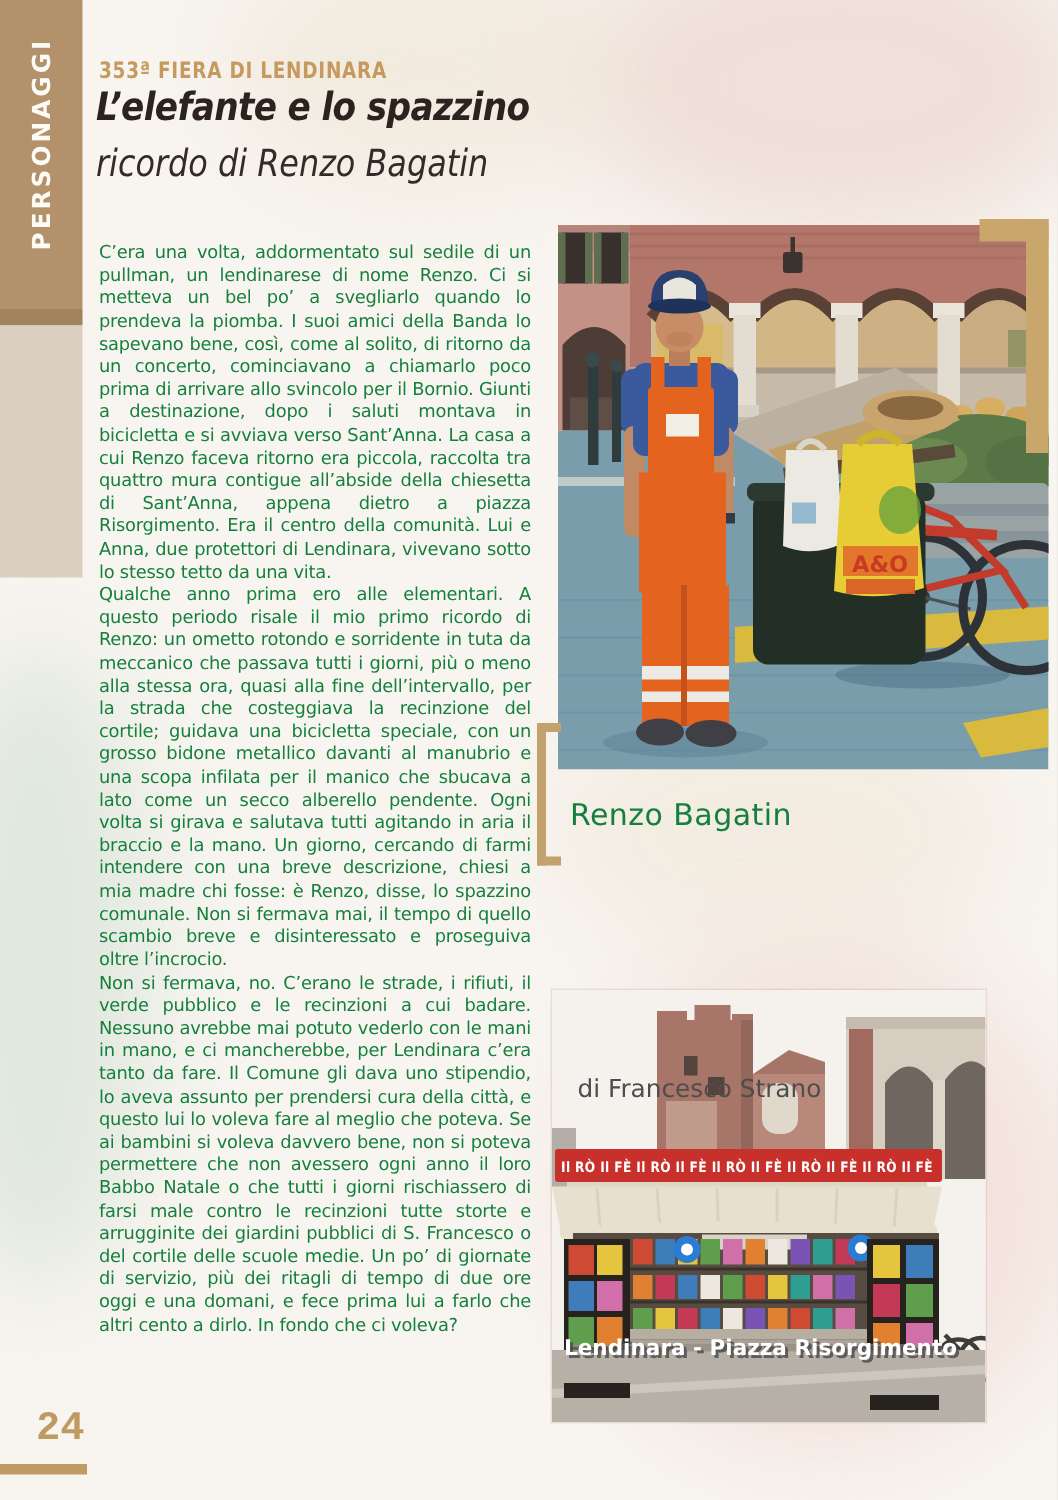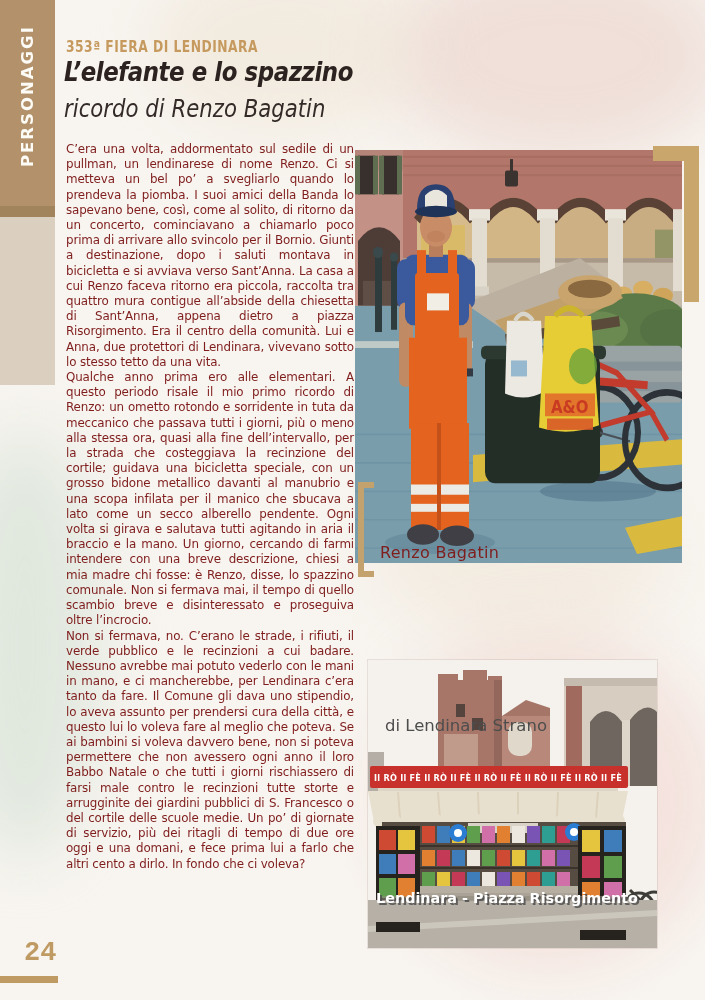--- a/index.html
+++ b/index.html
@@ -32,37 +32,37 @@
   }
   .title{
     left:64px;top:57px;font-weight:bold;font-style:italic;font-size:26px;
     letter-spacing:-.5px;color:#2c2220;transform:scaleX(.88);transform-origin:left top;white-space:nowrap;
   }
   .subtitle{
     left:64px;top:94px;font-style:italic;font-size:25px;color:#342b28;
     transform:scaleX(.85);transform-origin:left top;white-space:nowrap;
   }
 
-  .bodycol{left:66px;top:142px;width:288px;color:#7f1d1d;}
+  .bodycol{left:66px;top:161px;width:288px;color:#15803d;}
   .bodycol p{
     margin:0;font-size:11.9px;line-height:15.2px;letter-spacing:-.15px;
     text-align:justify;
   }
 
-  .photo{left:355px;top:150px;width:327px;height:413px;}
+  .photo{left:372px;top:150px;width:327px;height:363px;}
   .photo svg{width:100%;height:100%;display:block;}
   .corner-h{left:653px;top:146px;width:46px;height:15px;background:#c9a66b;}
   .corner-v{left:684px;top:146px;width:15px;height:156px;background:#c9a66b;}
 
   .cap-bracket{
     left:358px;top:482px;width:16px;height:95px;
     border-left:6px solid #c3a26e;border-top:6px solid #c3a26e;border-bottom:6px solid #c3a26e;
     box-sizing:border-box;
   }
-  .photo-caption{left:380px;top:531px;font-size:16px;color:#7f1d1d;letter-spacing:.3px;margin-top:12px;}
+  .photo-caption{left:380px;top:531px;font-size:20px;color:#15803d;letter-spacing:.3px;}
 
   .ad{left:368px;top:660px;width:289px;height:288px;background:#fdfcfa;box-shadow:0 0 0 1px rgba(180,160,150,.25);}
   .ad svg{position:absolute;left:0;top:0;width:289px;height:288px;display:block;}
   .ad-name{
     position:absolute;left:12px;top:4px;z-index:2;
     font-weight:bold;font-size:43px;letter-spacing:-1px;color:#e01f25;
   }
   .ad-owner{position:absolute;left:17px;top:56px;z-index:2;font-size:16.5px;color:#4d4d4d;}
 
   .pagenum{left:24px;top:938px;font-weight:bold;font-size:27px;color:#bf9a62;font-family:Liberation Mono, monospace;}
@@ -402,19 +402,19 @@
         <rect x="0" y="240" width="289" height="48" fill="#b6b0a6"></rect>
         <polygon points="0,266 289,250 289,256 0,272" fill="#d6d1c7" opacity=".7"></polygon>
         <rect x="10" y="236" width="250" height="5" fill="#8e887d" opacity=".6"></rect>
         <rect x="8" y="262" width="44" height="10" fill="#26231e"></rect>
         <rect x="212" y="270" width="46" height="10" fill="#26231e"></rect>
       </g>
 
       <text x="10" y="245" font-size="14.5" class="svgtxt" fill="#4a4a4a" opacity=".8" textLength="262" lengthAdjust="spacingAndGlyphs">Lendinara - Piazza Risorgimento</text>
       <text x="8" y="243" font-size="14.5" class="svgtxt" fill="#ffffff" textLength="262" lengthAdjust="spacingAndGlyphs">Lendinara - Piazza Risorgimento</text>
     </svg>
-    <div class="ad-owner">di Lendinara Strano</div>
+    <div class="ad-owner">di Francesco Strano</div>
   </div>
 
   <div class="z pagenum">24</div>
   <div class="z pagenum-bar"></div>
 
 </div>
 
 </body></html>

